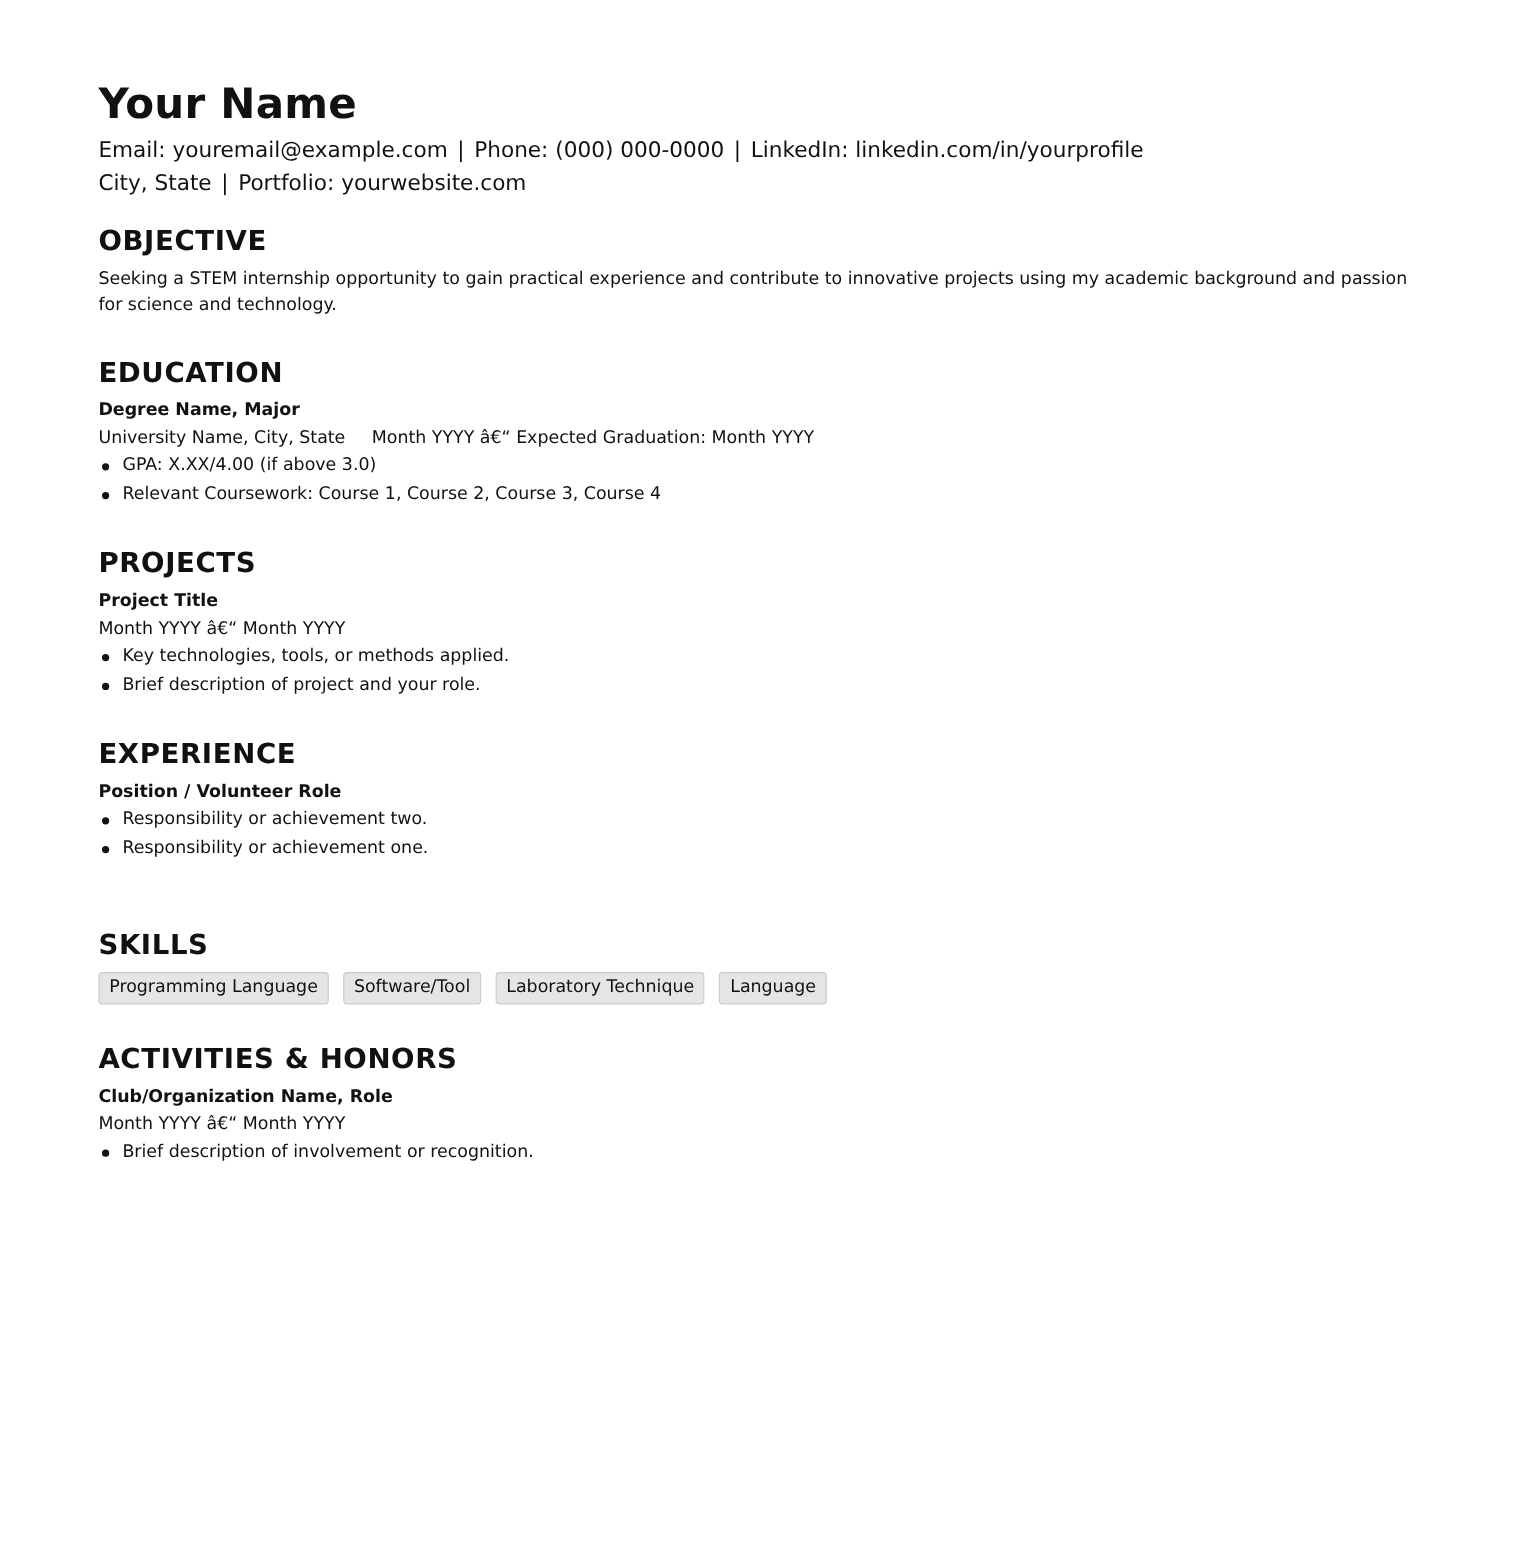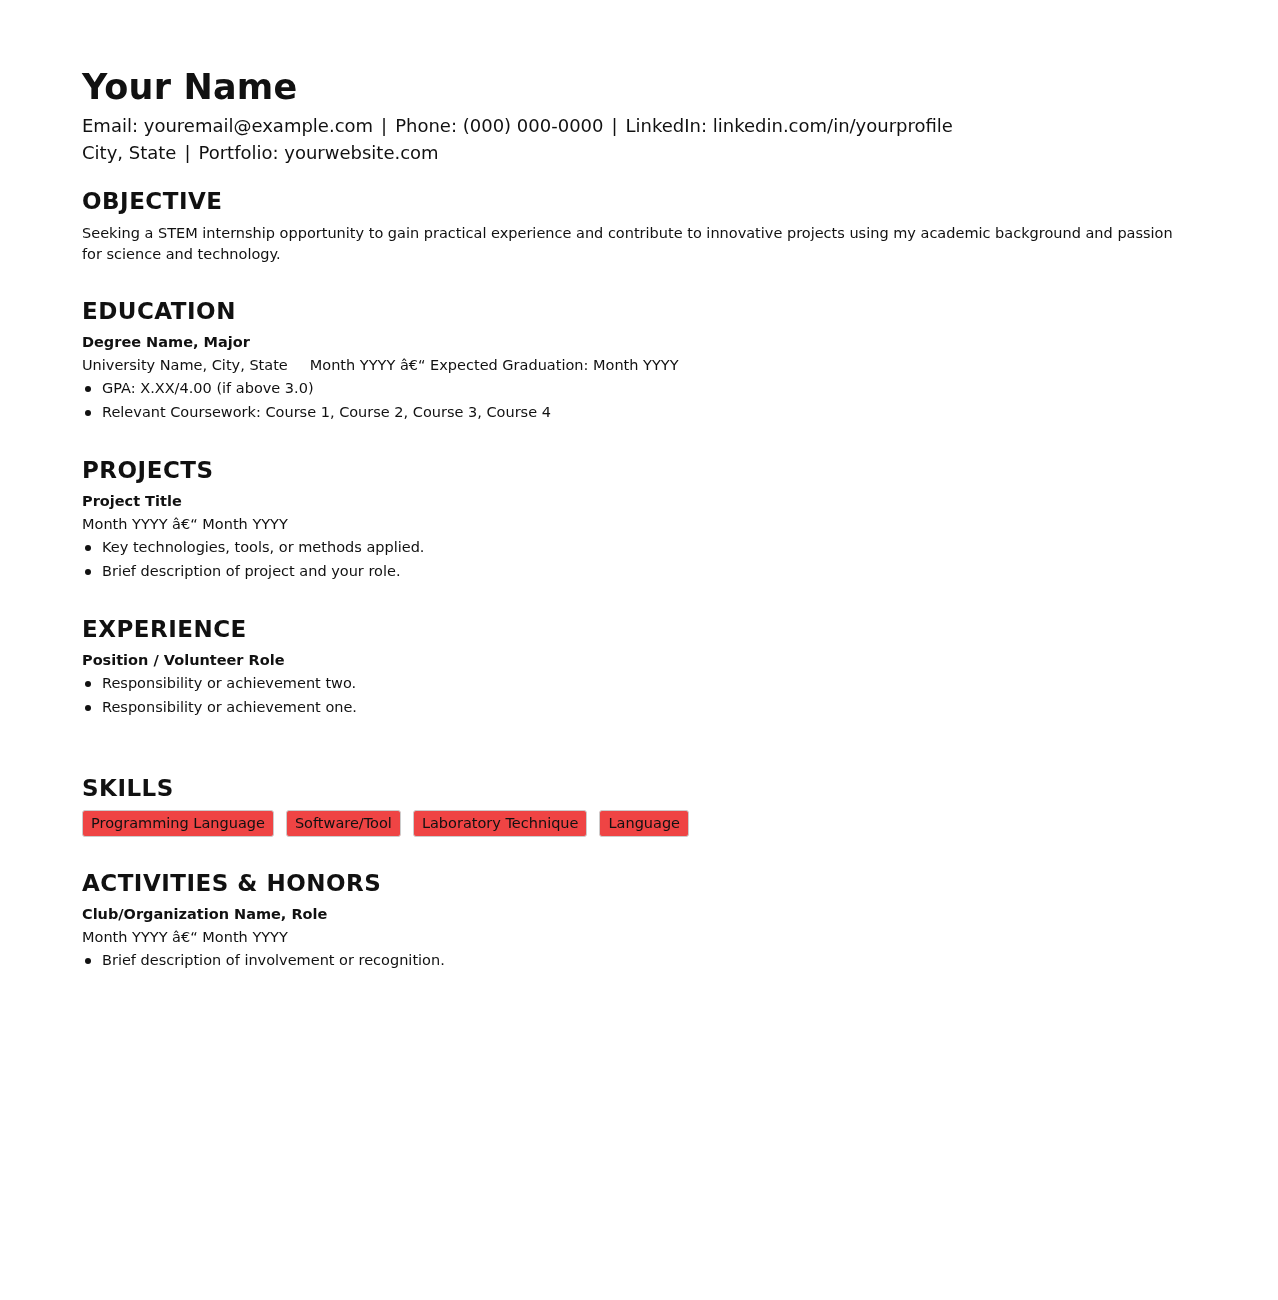--- a/index.html
+++ b/index.html
@@ -26,21 +26,21 @@
   .line .gap { display: inline-block; width: 22px; }
   ul { list-style: none; margin: 0; padding: 0; }
   li { font-size: 14.5px; line-height: 23.5px; position: relative; padding-left: 20px; }
   li .bullet {
     position: absolute; left: 3px; top: 9px; width: 6px; height: 6px;
     border-radius: 50%; background: #111111;
   }
   .skills { display: flex; gap: 12px; margin-top: 10px; }
   .pill {
     font-size: 14.5px; line-height: 25px; padding: 0 8px;
-    border: 1px solid #cccccc; border-radius: 3px; background: #ef4444;
+    border: 1px solid #cccccc; border-radius: 3px; background: #e5e5e5;
   }
 </style>
 </head>
 <body>
 
 <div class="page">
   <h1 class="name">Your Name</h1>
   <p class="contact" style="margin-top:2px;">
     <span>Email: youremail@example.com</span><span class="sep">|</span><span>Phone: (000) 000-0000</span><span class="sep">|</span><span>LinkedIn: linkedin.com/in/yourprofile</span>
   </p>

